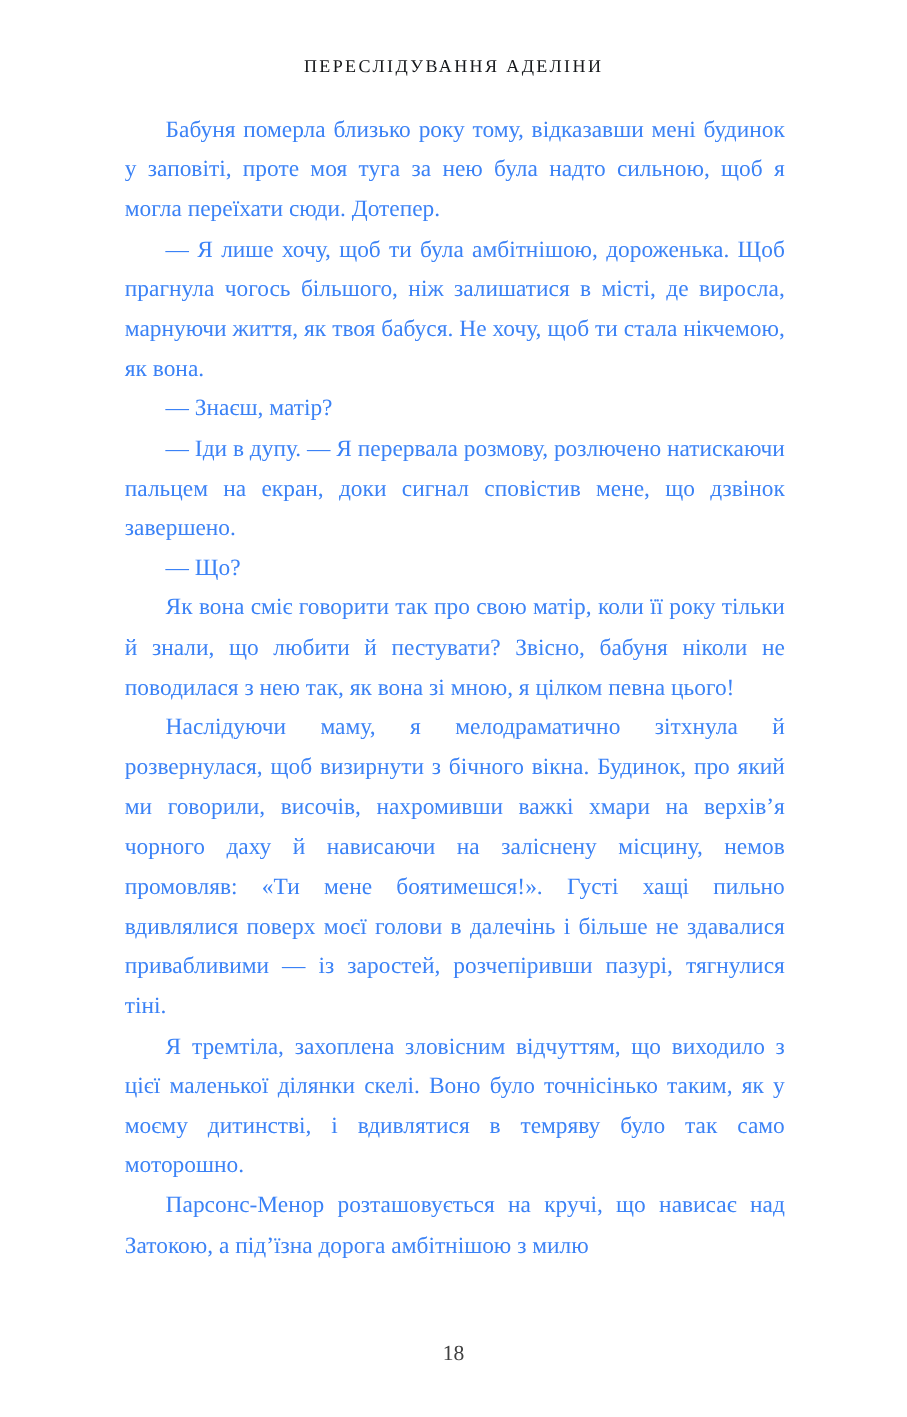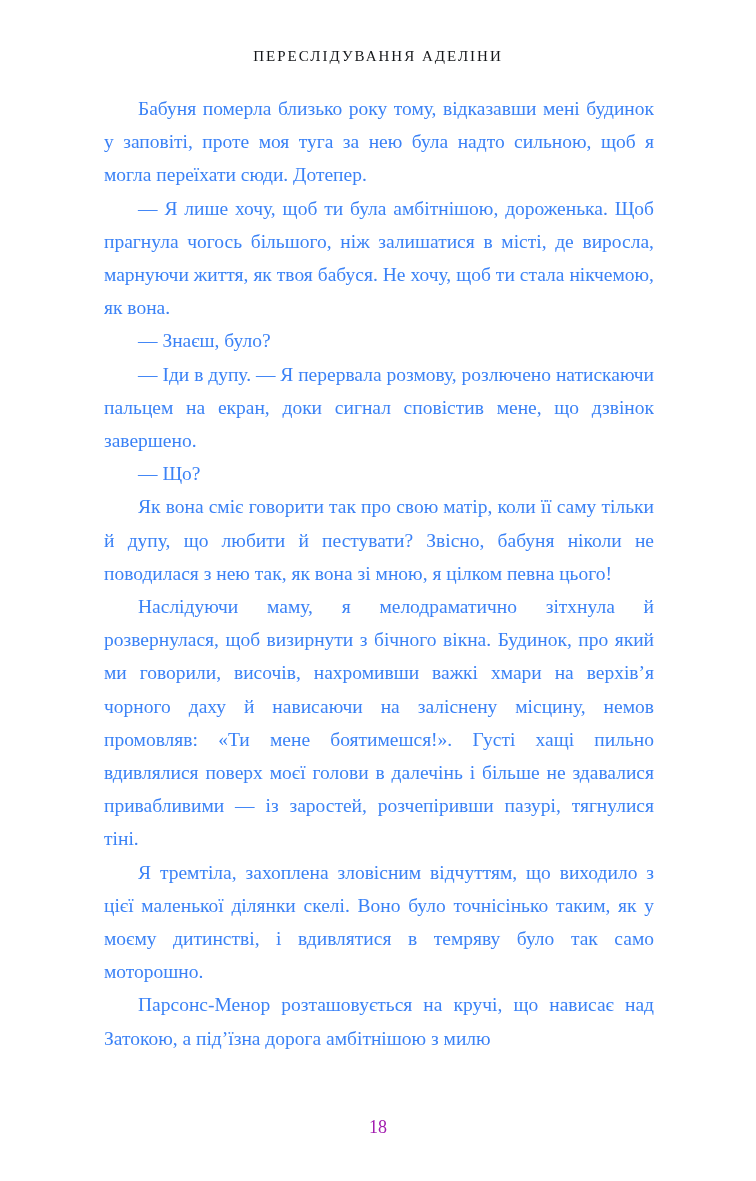--- a/index.html
+++ b/index.html
@@ -53,39 +53,39 @@
     margin: 0;
     text-indent: 34px;
   }
   .folio {
     position: absolute;
     top: 1117px;
     left: 0;
     width: 756px;
     text-align: center;
     font-size: 18px;
-    color: #a21caf;
+    color: #404040;
   }
 </style>
 </head>
 <body>
 
 <div class="page">
 
   <div class="running-head">
     <span class="rh-inner">Переслідування Аделіни</span>
   </div>
 
   <div class="body-text">
     <p>Бабуня померла близько року тому, відказавши мені будинок у заповіті, проте моя туга за нею була надто сильною, щоб я могла переїхати сюди. Дотепер.</p>
     <p>— Я лише хочу, щоб ти була амбітнішою, дороженька. Щоб прагнула чогось більшого, ніж залишатися в місті, де виросла, марнуючи життя, як твоя бабуся. Не хочу, щоб ти стала нікчемою, як вона.</p>
-    <p>— Знаєш, було?</p>
+    <p>— Знаєш, матір?</p>
     <p>— Іди в дупу. — Я перервала розмову, розлючено натискаючи пальцем на екран, доки сигнал сповістив мене, що дзвінок завершено.</p>
     <p>— Що?</p>
-    <p>Як вона сміє говорити так про свою матір, коли її саму тільки й дупу, що любити й пестувати? Звісно, бабуня ніколи не поводилася з нею так, як вона зі мною, я цілком певна цього!</p>
+    <p>Як вона сміє говорити так про свою матір, коли її року тільки й знали, що любити й пестувати? Звісно, бабуня ніколи не поводилася з нею так, як вона зі мною, я цілком певна цього!</p>
     <p>Наслідуючи маму, я мелодраматично зітхнула й розвернулася, щоб визирнути з бічного вікна. Будинок, про який ми говорили, височів, нахромивши важкі хмари на верхів’я чорного даху й нависаючи на заліснену місцину, немов промовляв: «Ти мене боятимешся!». Густі хащі пильно вдивлялися поверх моєї голови в далечінь і більше не здавалися привабливими — із заростей, розчепіривши пазурі, тягнулися тіні.</p>
     <p>Я тремтіла, захоплена зловісним відчуттям, що виходило з цієї маленької ділянки скелі. Воно було точнісінько таким, як у моєму дитинстві, і вдивлятися в темряву було так само моторошно.</p>
     <p>Парсонс-Менор розташовується на кручі, що нависає над Затокою, а під’їзна дорога амбітнішою з милю</p>
   </div>
 
   <div class="folio">18</div>
 
 </div>
 
 </body></html>

